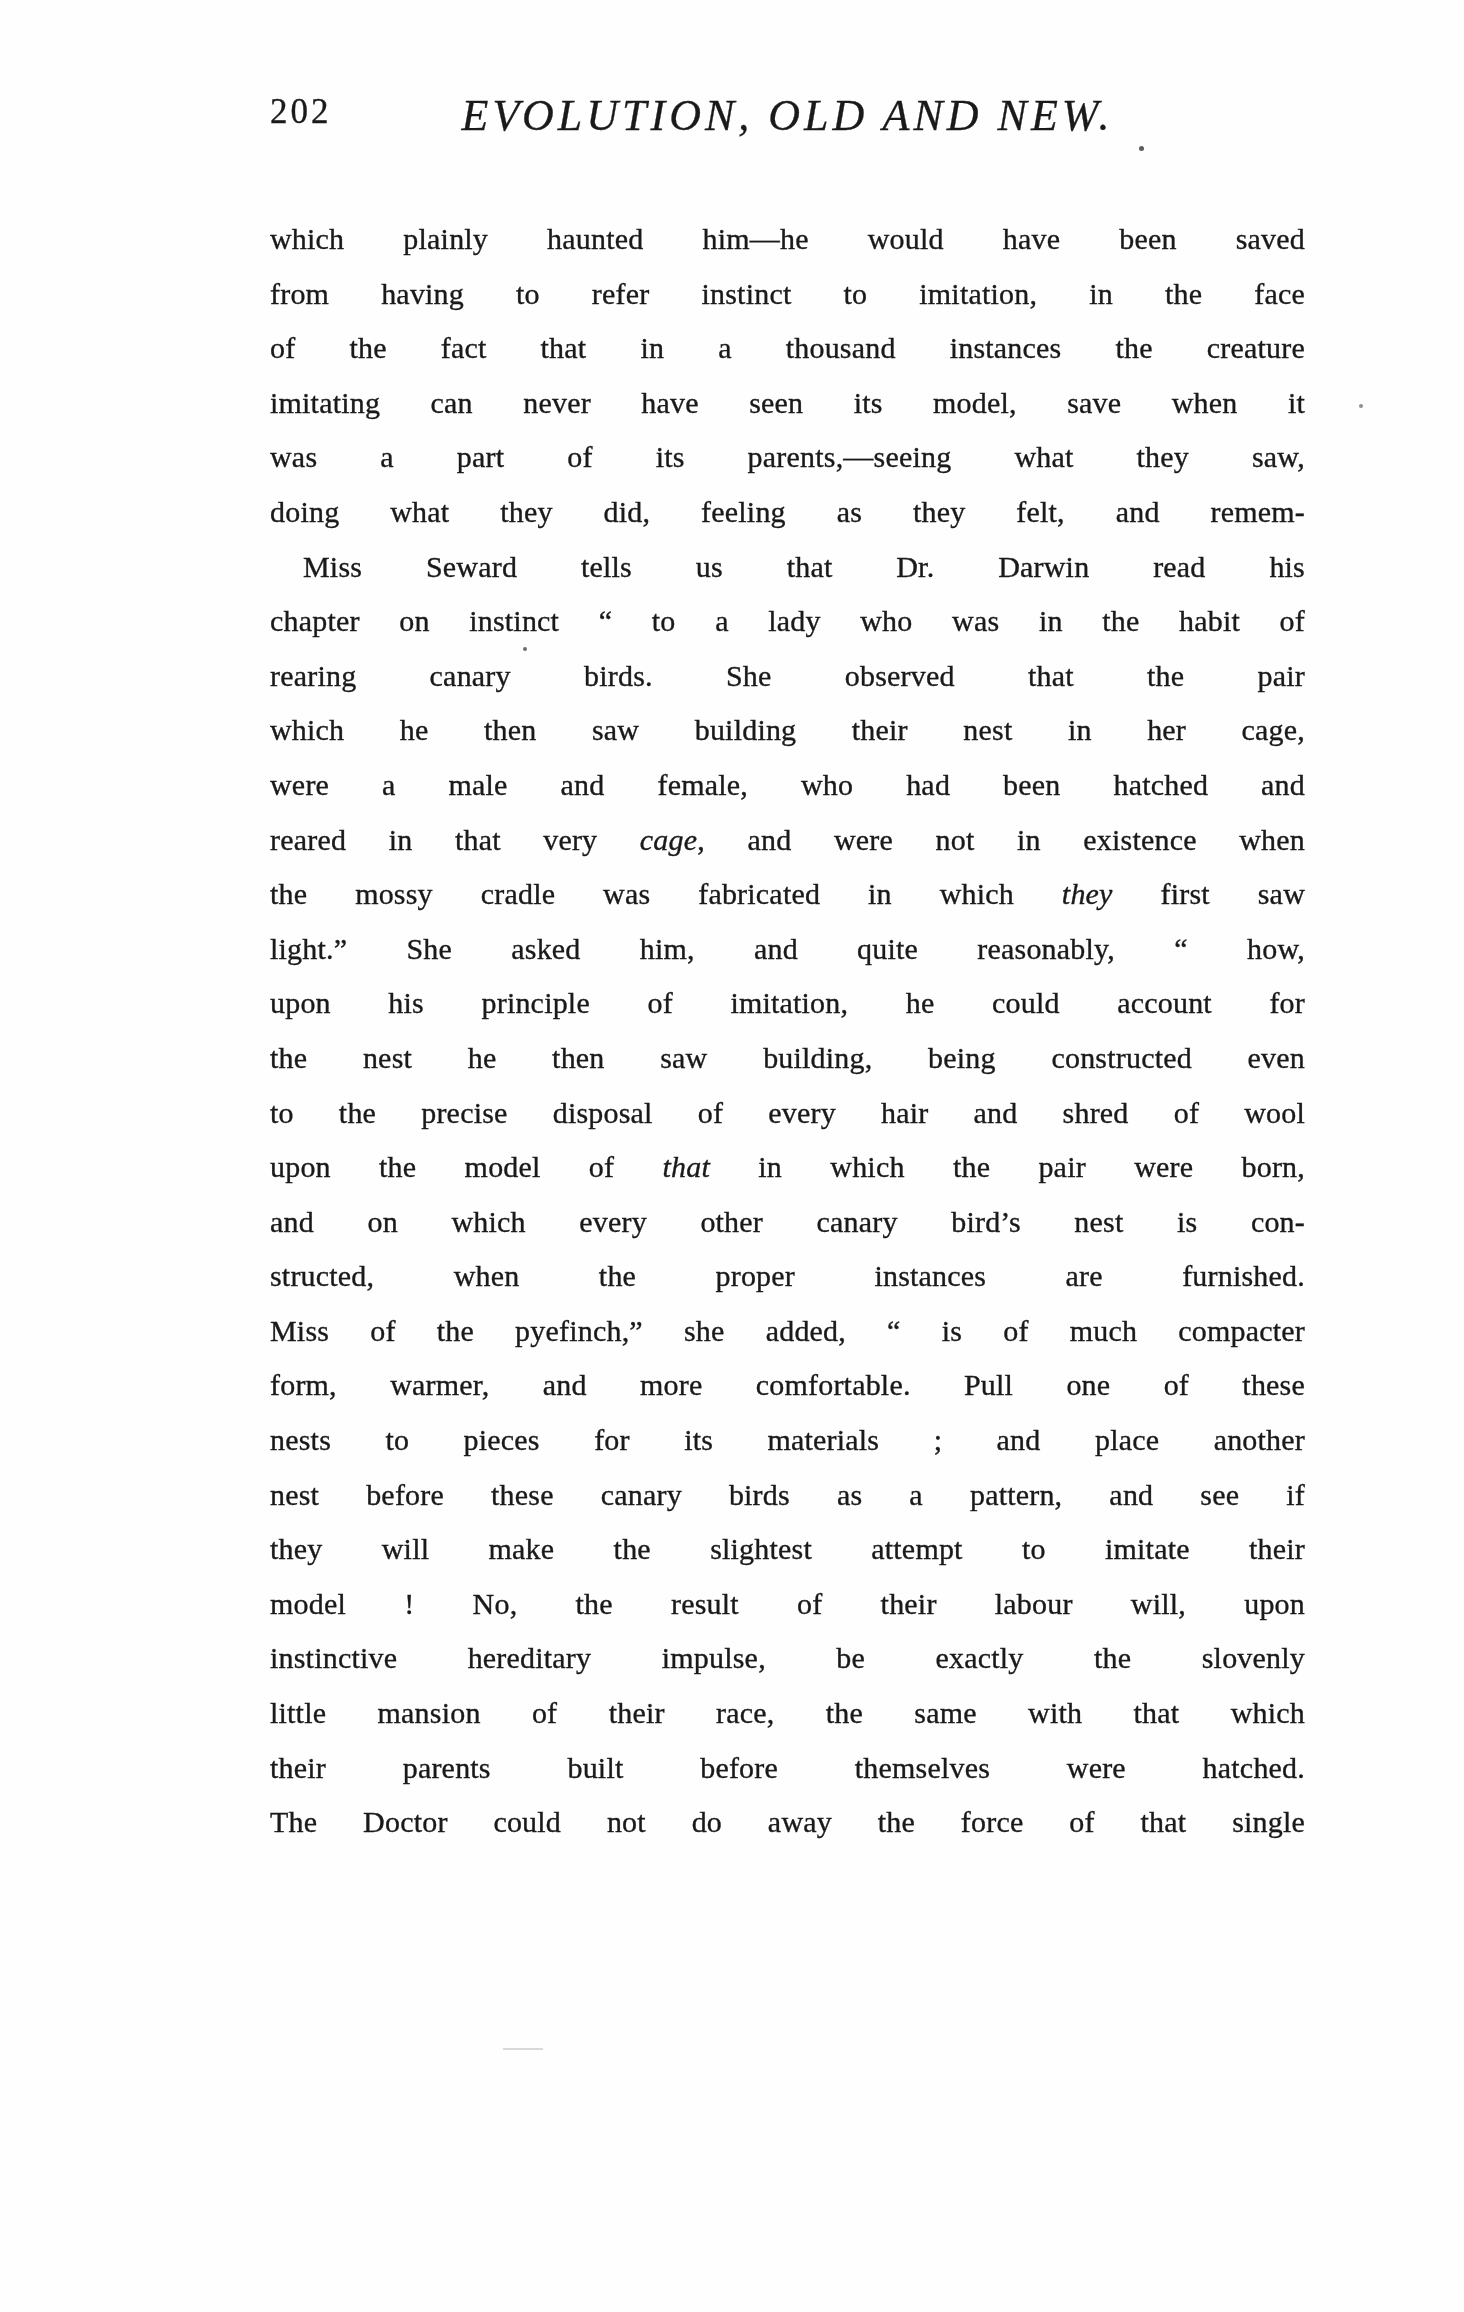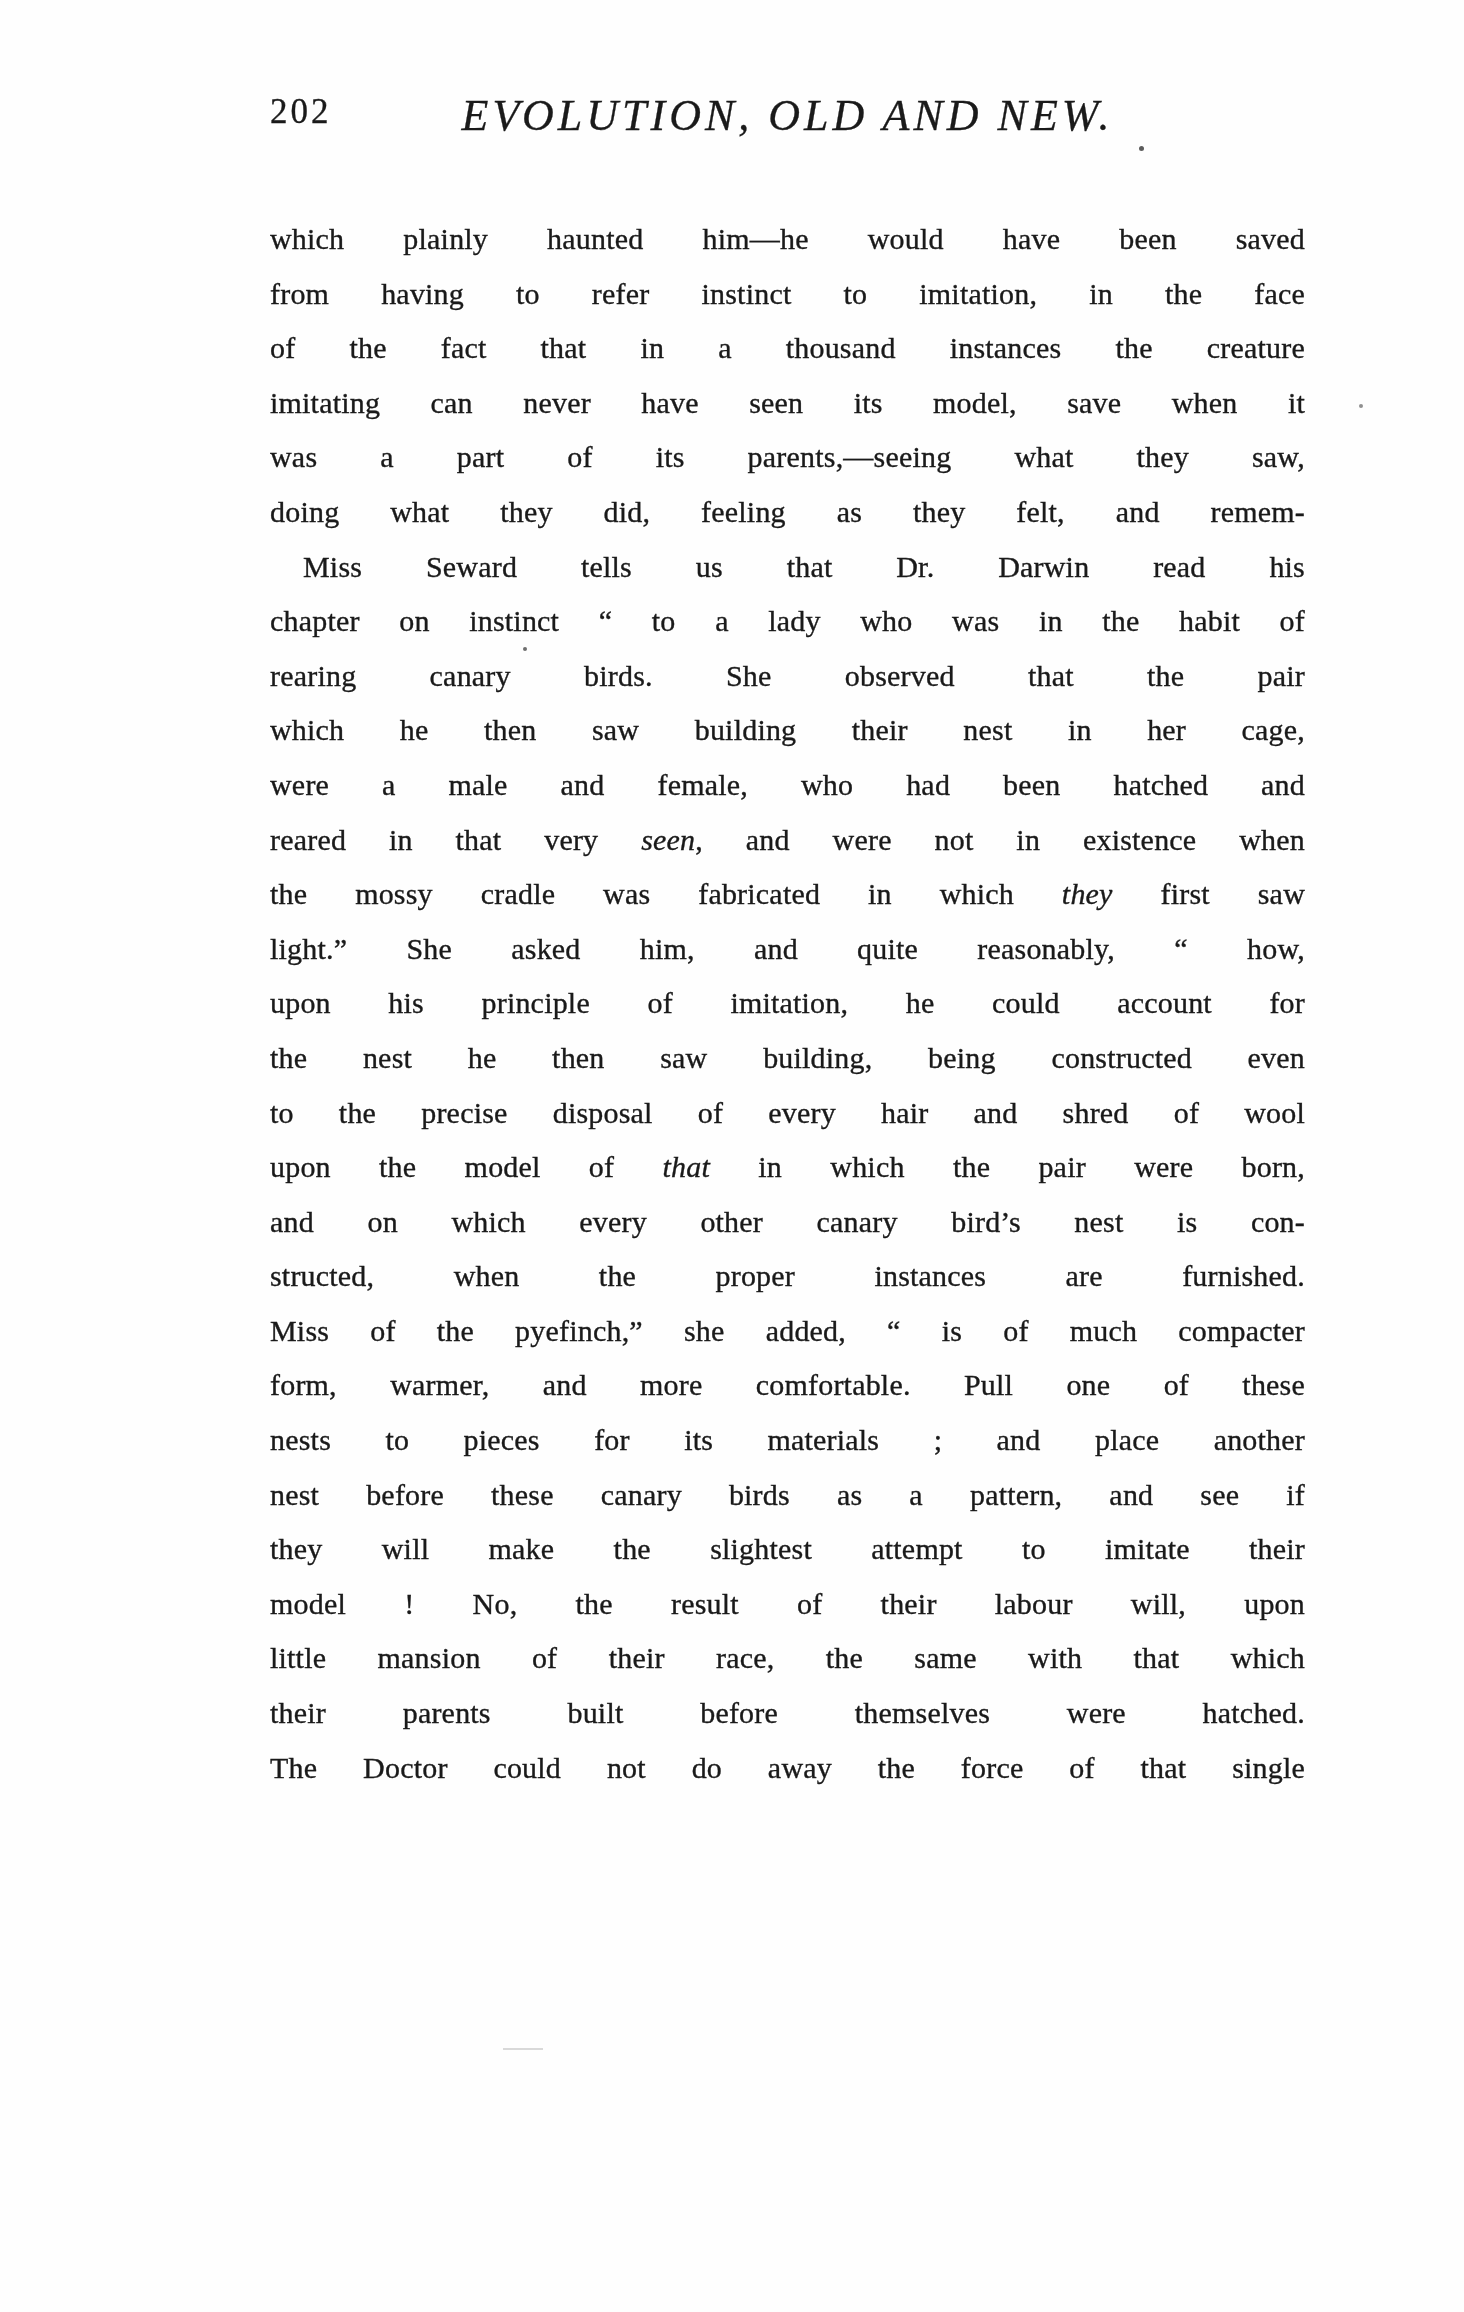--- a/index.html
+++ b/index.html
@@ -97,35 +97,36 @@
         <div class="pline">imitating can never have seen its model, save when it</div>
         <div class="pline">was a part of its parents,—seeing what they saw,</div>
         <div class="pline">doing what they did, feeling as they felt, and remem-</div>
       </div>
       <div class="para indent">
         <div class="pline">Miss Seward tells us that Dr. Darwin read his</div>
         <div class="pline">chapter on instinct “ to a lady who was in the habit of</div>
         <div class="pline">rearing canary birds.  She observed that the pair</div>
         <div class="pline">which he then saw building their nest in her cage,</div>
         <div class="pline">were a male and female, who had been hatched and</div>
-        <div class="pline">reared in that very <i>seen</i>, and were not in existence when</div>
+        <div class="pline">reared in that very <i>cage</i>, and were not in existence when</div>
         <div class="pline">the mossy cradle was fabricated in which <i>they</i> first saw</div>
         <div class="pline">light.”  She asked him, and quite reasonably, “ how,</div>
         <div class="pline">upon his principle of imitation, he could account for</div>
         <div class="pline">the nest he then saw building, being constructed even</div>
         <div class="pline">to the precise disposal of every hair and shred of wool</div>
         <div class="pline">upon the model of <i>that</i> in which the pair were born,</div>
         <div class="pline">and on which every other canary bird’s nest is con-</div>
         <div class="pline">structed, when the proper instances are furnished.</div>
         <div class="pline">Miss of the pyefinch,” she added, “ is of much compacter</div>
         <div class="pline">form, warmer, and more comfortable.  Pull one of these</div>
         <div class="pline">nests to pieces for its materials ; and place another</div>
         <div class="pline">nest before these canary birds as a pattern, and see if</div>
         <div class="pline">they will make the slightest attempt to imitate their</div>
         <div class="pline">model !  No, the result of their labour will, upon</div>
+        <div class="pline">instinctive hereditary impulse, be exactly the slovenly</div>
         <div class="pline">little mansion of their race, the same with that which</div>
         <div class="pline">their parents built before themselves were hatched.</div>
         <div class="pline">The Doctor could not do away the force of that single</div>
       </div>
     </main>
 
   <div class="speck" style="left:1139px; top:146px; width:5px; height:5px; background:#5c5c5c;"></div>
   <div class="speck" style="left:1359px; top:404px; width:4px; height:4px; background:#909090;"></div>
   <div class="speck" style="left:523px; top:647px; width:4px; height:4px; background:#6e6e6e;"></div>
   <div class="artifact" style="left:503px; top:2048px; width:40px; height:2px;"></div>

